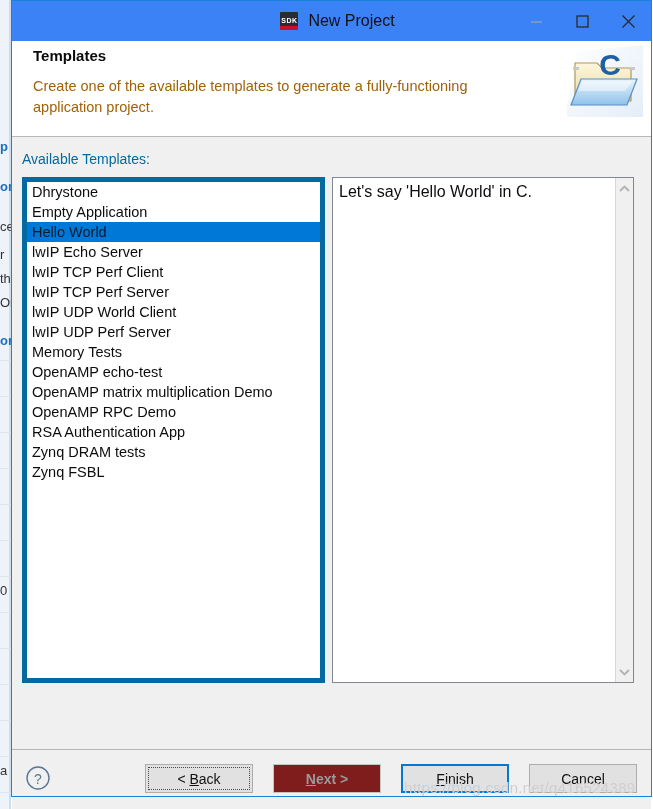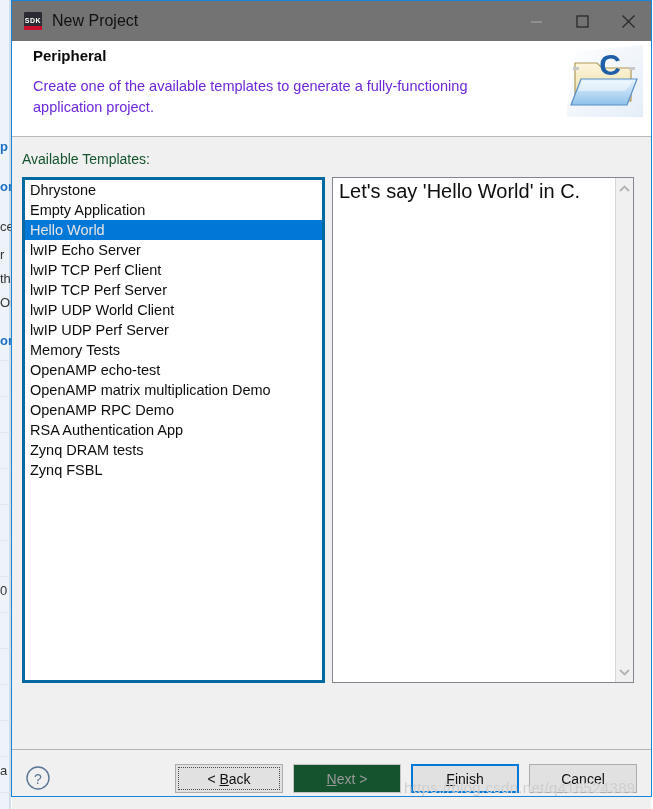--- a/index.html
+++ b/index.html
@@ -27,22 +27,22 @@
   
   #dialog{
     position:absolute;left:11px;top:0px;width:641px;height:796px;
     background:#f0f0f0;
     border:1px solid #1883d7;
     box-sizing:border-box;
   }
 
   
   #titlebar{
-    height:40px;background:#737373;position:relative;
-    display:flex;align-items:center;
+    height:40px;background:#3b82f6;position:relative;
+    display:flex;align-items:center;justify-content:center;
   }
   #app-icon{
     width:18px;height:18px;margin-left:12px;margin-right:10px;
     background:#2b2b33;position:relative;border-radius:1px;
     display:flex;align-items:center;justify-content:center;
     flex:0 0 auto;
   }
   #app-icon .sdk-text{
     color:#ffffff;font-size:7px;font-weight:bold;letter-spacing:.5px;
     font-family:"Liberation Sans",sans-serif;line-height:1;
@@ -64,83 +64,83 @@
   #header{
     background:#ffffff;position:relative;height:95px;
     border-bottom:1px solid #b8b8b8;
   }
   #header-title{
     position:absolute;left:21px;top:6px;
     font-size:15px;font-weight:bold;color:#0a0a0a;
   }
   #header-desc{
     position:absolute;left:21px;top:35px;width:500px;
-    font-size:14.5px;color:#6d28d9;line-height:21px;
+    font-size:14.5px;color:#a16207;line-height:21px;
   }
   #header-icon{
     position:absolute;right:8px;top:4px;width:76px;height:72px;
   }
 
   
   #body{position:relative;height:612px;background:#f0f0f0;}
   #available-label{
-    position:absolute;left:10px;top:14px;font-size:14px;color:#14532d;
+    position:absolute;left:10px;top:14px;font-size:14px;color:#0369a1;
   }
 
   #list-box{
     position:absolute;left:10px;top:40px;width:303px;height:506px;
-    background:#ffffff;border:3px solid #0369a1;box-sizing:border-box;
+    background:#ffffff;border:5px solid #0369a1;box-sizing:border-box;
     overflow:hidden;
   }
   .list-item{
     height:20px;line-height:20px;padding-left:5px;
     font-size:14.5px;color:#0d0d0d;white-space:nowrap;
   }
-  .list-item.selected{background:#0078d7;color:#e5e5e5;}
+  .list-item.selected{background:#0078d7;color:#0f172a;}
 
   #desc-box{
     position:absolute;left:320px;top:40px;width:302px;height:506px;
     background:#ffffff;border:1px solid #828790;box-sizing:border-box;
   }
   #desc-text{
     position:absolute;left:6px;top:4px;right:22px;
-    font-size:20px;color:#0d0d0d;line-height:19px;
+    font-size:16px;color:#0d0d0d;line-height:19px;
   }
   #desc-scrollbar{
     position:absolute;right:0;top:0;width:17px;bottom:0;
     background:#f0f0f0;border-left:1px solid #d6d6d6;
   }
   .sb-arrow{
     position:absolute;left:0;width:17px;height:17px;
     display:flex;align-items:center;justify-content:center;
   }
   .sb-arrow.up{top:2px;}
   .sb-arrow.down{bottom:2px;}
 
   
   #footer{
     position:relative;height:auto;background:#f0f0f0;
     border-top:1px solid #b5b5b5;height:66px;
   }
   #help-btn{position:absolute;left:13px;top:15px;width:26px;height:26px;}
-  .btnrow{position:absolute;right:14px;top:14px;display:flex;gap:10px;}
+  .btnrow{position:absolute;right:14px;top:14px;display:flex;gap:20px;}
   .btn{
     width:108px;height:29px;
     background:#e1e1e1;border:1px solid #adadad;
     font-size:14px;color:#111;
     display:flex;align-items:center;justify-content:center;
     box-sizing:border-box;
     font-family:"Liberation Sans",sans-serif;
   }
   .btn.focused{position:relative;}
   .btn.focused .inner-dot{
     position:absolute;left:2px;top:2px;right:2px;bottom:2px;
     border:1px dotted #4a4a4a;
   }
-  .btn.disabled{color:#9a9a9a;background:#14532d;border-color:#c4c4c4;}
+  .btn.disabled{color:#9a9a9a;background:#7f1d1d;border-color:#c4c4c4;font-weight:bold;}
   .btn.default{border:2px solid #0078d7;background:#e1e1e1;}
   .btn u{text-decoration:underline;}
 
   
   #watermark{
     position:absolute;left:404px;top:779px;
     font-size:15px;color:#cfcfcf;letter-spacing:.3px;
     font-family:"Liberation Sans",sans-serif;
     white-space:nowrap;pointer-events:none;text-align:center;
   }
@@ -205,21 +205,21 @@
       <div class="wc">
         <svg width="15" height="15" viewBox="0 0 15 15">
           <line x1="1.5" y1="1.5" x2="13.5" y2="13.5" stroke="#2a2a2a" stroke-width="1.3"></line>
           <line x1="13.5" y1="1.5" x2="1.5" y2="13.5" stroke="#2a2a2a" stroke-width="1.3"></line>
         </svg>
       </div>
     </div>
   </div>
 
   <div id="header">
-    <div id="header-title">Peripheral</div>
+    <div id="header-title">Templates</div>
     <div id="header-desc">Create one of the available templates to generate a fully-functioning application project.</div>
     <div id="header-icon">
       <svg width="76" height="72" viewBox="0 0 76 72">
         <defs>
           <linearGradient id="gfold" x1="0" y1="0" x2="0" y2="1">
             <stop offset="0" stop-color="#fdf6dd"></stop>
             <stop offset="1" stop-color="#e9d9a0"></stop>
           </linearGradient>
           <linearGradient id="gfront" x1="0" y1="0" x2="0" y2="1">
             <stop offset="0" stop-color="#e9f4fd"></stop>

